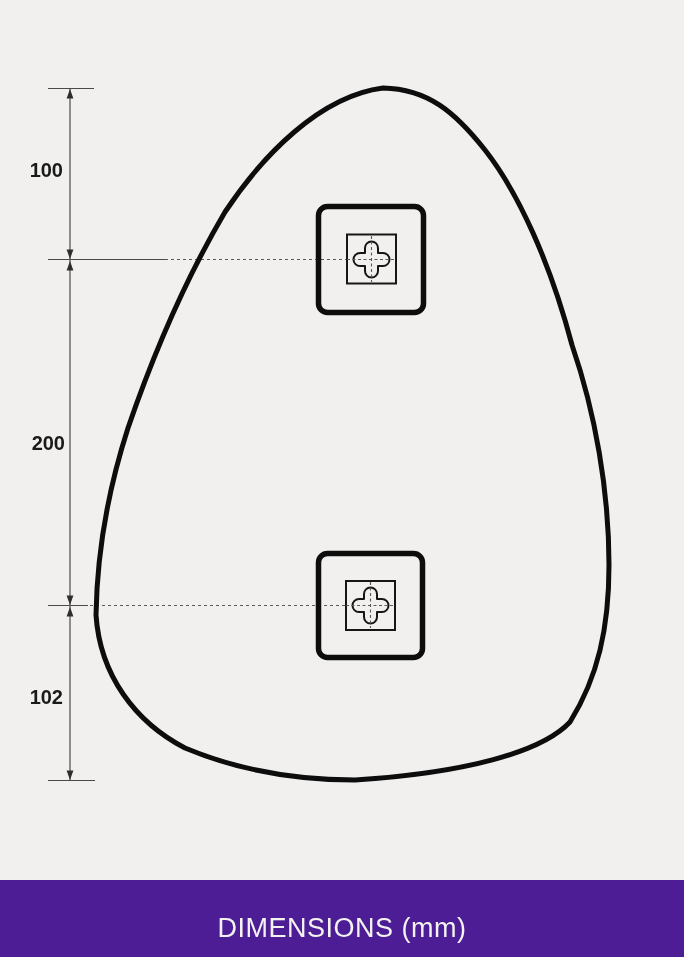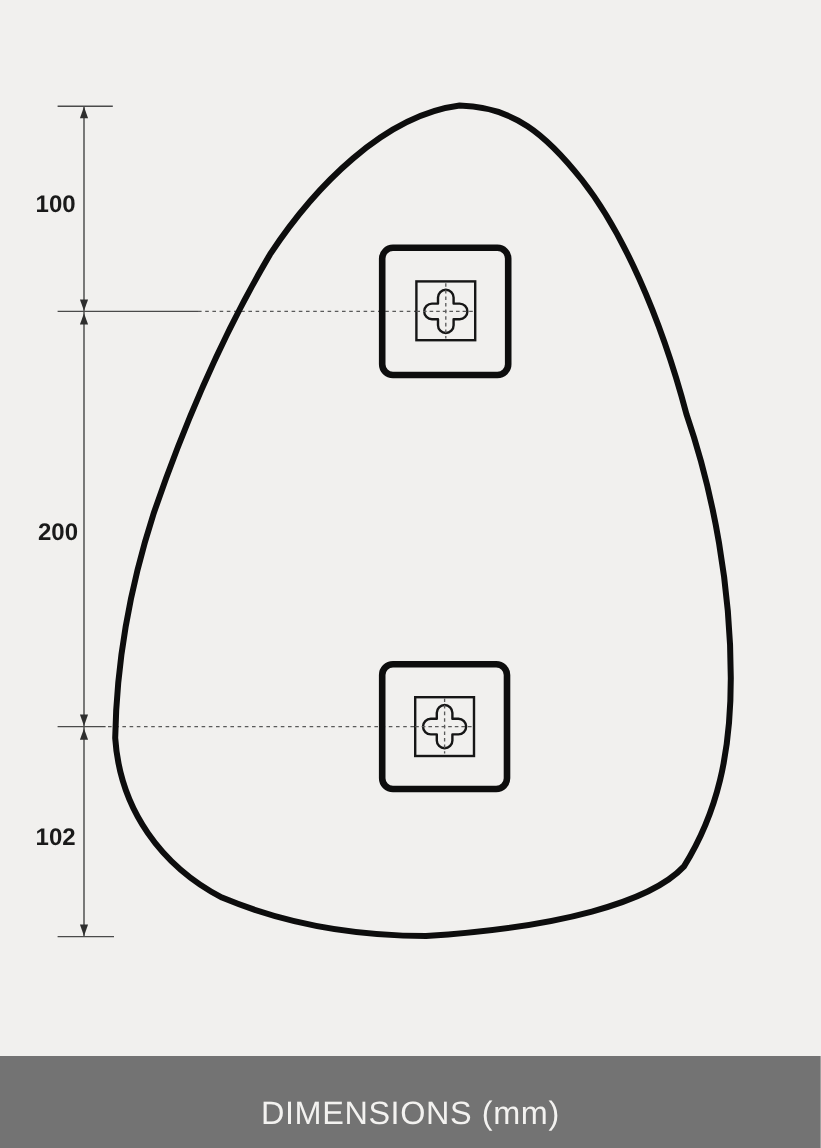--- a/index.html
+++ b/index.html
@@ -29,21 +29,21 @@
     fill: #1a1a1a;
   }
   .footer-bar {
     position: absolute;
     left: 0;
     top: 880px;
     width: 684px;
     height: 77px;
     box-sizing: border-box;
     padding-top: 20px;
-    background: #737373;
+    background: #4c1d95;
     display: flex;
     align-items: center;
     justify-content: center;
   }
   .footer-label {
     color: #f3f2f0;
     font-size: 27px;
     letter-spacing: 0.5px;
     white-space: nowrap;
   }

